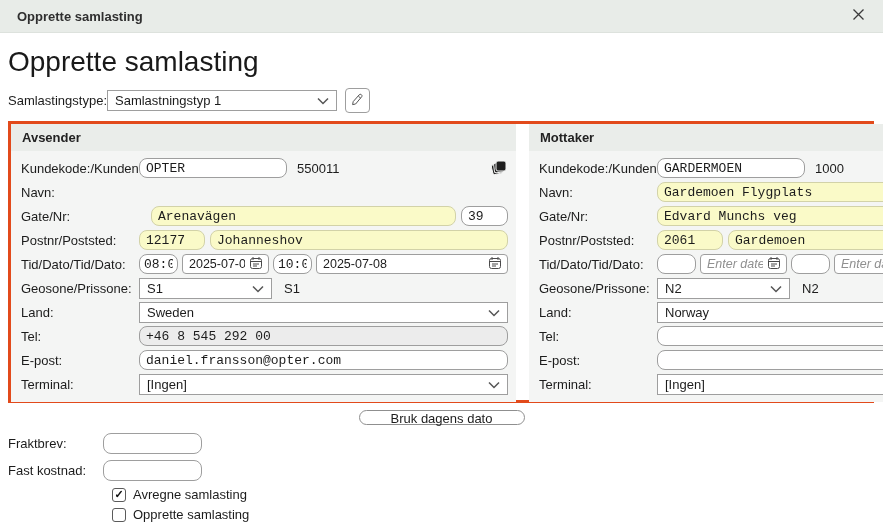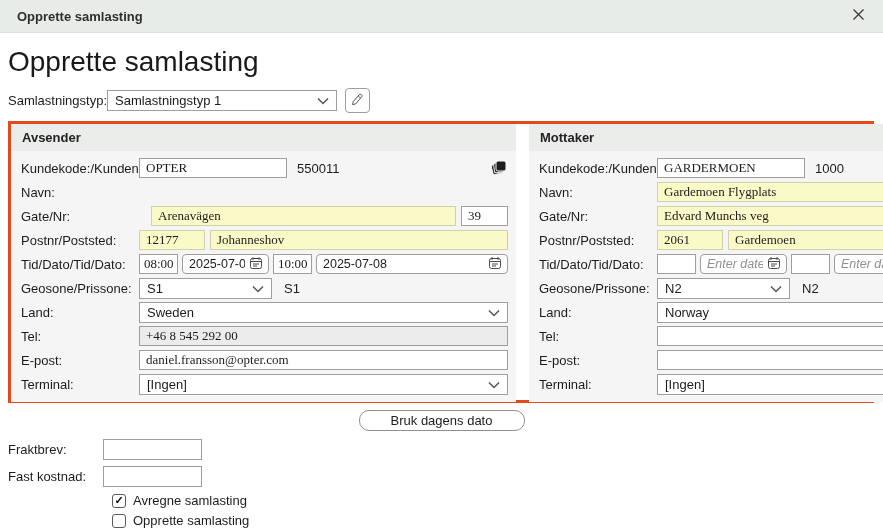--- a/index.html
+++ b/index.html
@@ -14,22 +14,22 @@
     padding:0 18px 0 17px; border-bottom:1px solid #dde2dd;
   }
   .titlebar .wtitle { font-size:13px; font-weight:bold; color:#2f2f2f; }
   .closebtn { margin-left:auto; background:none; border:none; cursor:pointer; display:flex; align-items:center; }
   
   h1.pagetitle { font-size:28px; font-weight:400; color:#191919; margin:13px 0 10px 8px; letter-spacing:0; }
   .type-row { display:flex; align-items:center; margin:0 0 6px 8px; }
   .type-row .tlabel { font-size:13px; width:99px; }
   
   .tb {
-    height:20px; border:1px solid #9e9e9e; border-radius:0; background:#fff;
-    font-family:Liberation Serif, serif; font-size:13px; color:#1c1c1c; padding:0 6px; outline:none;
+    height:20px; border:1px solid #9e9e9e; border-radius:8px; background:#fff;
+    font-family:Liberation Mono, monospace; font-size:13px; color:#1c1c1c; padding:0 6px; outline:none;
   }
   .tb.yellow { background:#fafac8; border-color:#d2d2a8; }
   .tb.grayro { background:#ececec; }
   .sel {
     height:21px; border:1px solid #9e9e9e; border-radius:0; background:#fff;
     display:flex; align-items:center; padding:0 7px; font-size:13px; cursor:pointer;
   }
   .sel .seltext { flex:1; white-space:nowrap; overflow:hidden; }
   .iconbtn {
     border:1px solid #9e9e9e; border-radius:4px; background:#fff; cursor:pointer;
@@ -59,21 +59,21 @@
   .panel-body { flex:1; background:#f4f5f4; padding:7px 8px 8px 10px; }
   .frow { display:flex; align-items:center; height:20px; margin-bottom:4px; }
   .frow:last-child { margin-bottom:0; }
   .flabel { flex:0 0 118px; font-size:13px; white-space:nowrap; overflow:hidden; }
   .fcontent { flex:1; display:flex; align-items:center; min-width:0; }
   .zone-text { margin-left:12px; font-size:13px; }
   .custnum { margin-left:10px; font-size:13px; }
   .copybtn { margin-left:auto; background:none; border:none; cursor:pointer; padding:0; display:flex; }
   
   .todaybtn {
-    display:block; margin:7px auto 8px auto; width:166px; height:21px;
+    display:block; margin:7px auto 8px auto; width:166px; height:15px;
     border:1px solid #8f8f8f; border-radius:10px; background:#fff;
     font-family:"Liberation Sans",sans-serif; font-size:13px; color:#1c1c1c; cursor:pointer;
   }
   .bottom { padding-left:8px; }
   .brow { display:flex; align-items:center; margin-bottom:6px; }
   .blabel { flex:0 0 95px; font-size:13px; }
   .brow .tb { width:99px; height:21px; }
   .cbrow { display:flex; align-items:center; margin:0 0 5px 104px; }
   .cbox {
     width:14px; height:14px; border:1.5px solid #5a5a5a; border-radius:3px; background:#fff;
@@ -92,21 +92,21 @@
       <svg width="13" height="13" viewBox="0 0 13 13">
           <path d="M1.5 1.5 L11.5 11.5 M11.5 1.5 L1.5 11.5" stroke="#3a3a3a" stroke-width="1.3" fill="none"></path>
         </svg>
     </span>
   </button>
 </div>
 
 <h1 class="pagetitle">Opprette samlasting</h1>
 
 <div class="type-row">
-  <span class="tlabel">Samlastningstyp:</span>
+  <span class="tlabel">Samlastingstype:</span>
   <div class="sel" style="width:230px;">
     <span class="seltext">Samlastningstyp 1</span>
     <span>
       <svg width="12" height="8" viewBox="0 0 12 8">
           <path d="M1 1.5 L6 6.5 L11 1.5" stroke="#555" stroke-width="1.5" fill="none"></path>
         </svg>
     </span>
   </div>
   <button class="iconbtn" style="width:25px;height:25px;margin-left:8px;">
     <span>

